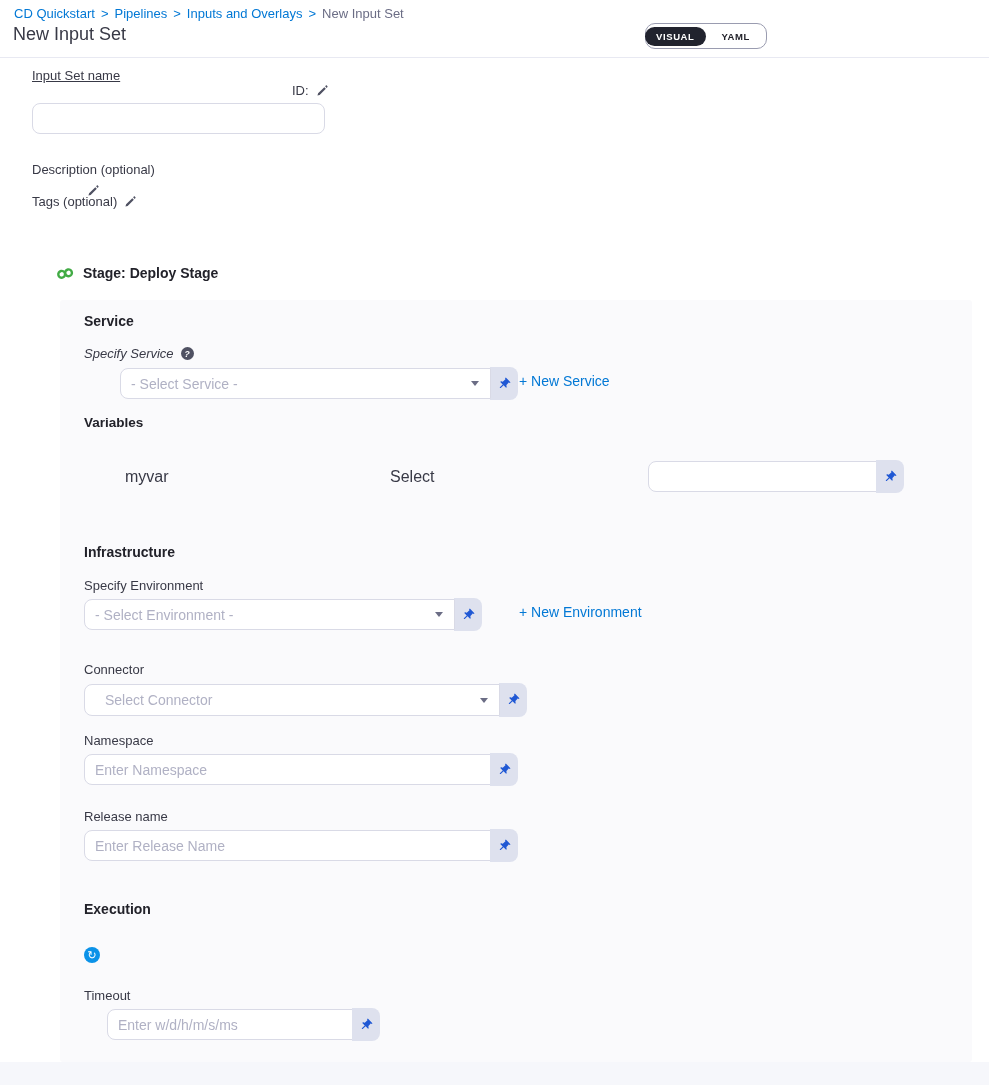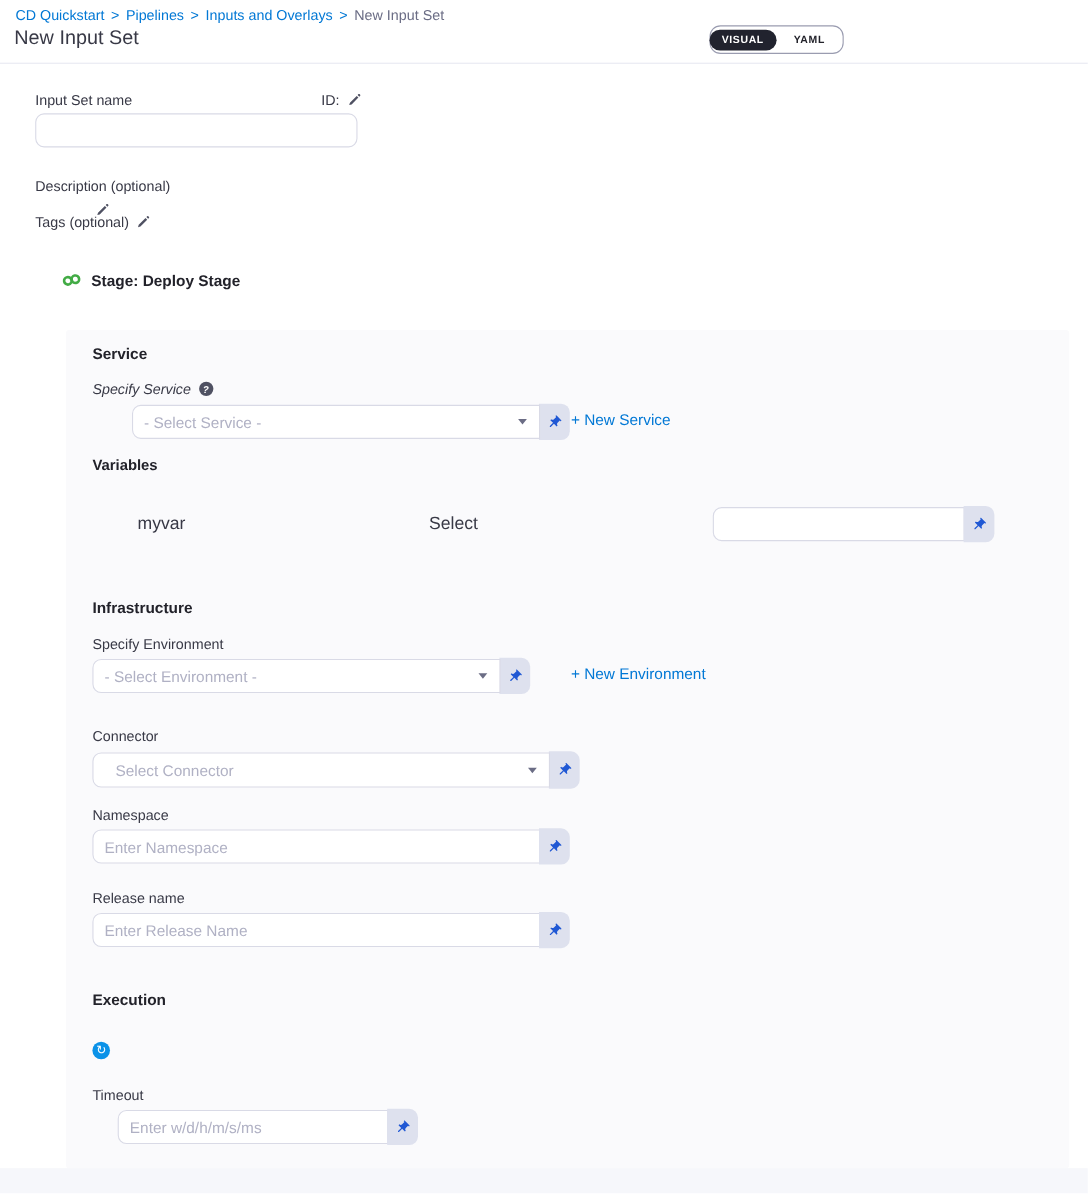--- a/index.html
+++ b/index.html
@@ -34,21 +34,21 @@
   .inp::placeholder{color:#b0b1c4;opacity:1;}
   .has-pin .inp{border-top-right-radius:0;border-bottom-right-radius:0;}
   .dropwrap{position:relative;display:flex;align-items:center;}
   .dropwrap .caret{position:absolute;right:12px;width:0;height:0;border-left:4px solid transparent;
     border-right:4px solid transparent;border-top:5px solid #6b6d85;pointer-events:none;}
   .pinbtn{width:28px;height:33px;background:#dee1ee;border:none;border-radius:0 8px 8px 0;display:flex;
     align-items:center;justify-content:center;cursor:pointer;margin-left:-1px;}
   .pinbtn svg{transform:rotate(45deg);}
 
   .panel{position:absolute;left:60px;top:300px;width:912px;height:762px;background:#fafafc;border-radius:3px;}
-  .stage-row{position:absolute;left:56px;top:247px;display:flex;align-items:flex-start;gap:8px;cursor:pointer;}
+  .stage-row{position:absolute;left:56px;top:265px;display:flex;align-items:flex-end;gap:8px;cursor:pointer;}
   .stage-row .stage-label{font-size:14px;font-weight:700;color:#22222a;}
   .step-row{position:absolute;left:24px;top:647px;display:flex;align-items:center;gap:8px;}
   .step-icon{width:16px;height:16px;border-radius:50%;background:#0b92e8;color:#fff;display:flex;
     align-items:center;justify-content:center;font-size:11px;line-height:16px;}
   .step-label{font-size:13px;font-weight:700;color:#383946;}
   .var-name,.var-type{position:absolute;font-size:16px;color:#383946;}
   .bottom-strip{position:absolute;left:0;top:1062px;width:989px;height:23px;background:#f6f7fb;}
 </style>
 </head>
 <body>
@@ -59,21 +59,21 @@
     <span class="crumb">CD Quickstart</span><span class="sep">&gt;</span><span class="crumb">Pipelines</span><span class="sep">&gt;</span><span class="crumb">Inputs and Overlays</span><span class="sep">&gt;</span><span class="current">New Input Set</span>
   </div>
   <div class="page-title">New Input Set</div>
 
   <div class="mode-toggle">
     <div class="seg active">VISUAL</div>
     <div class="seg">YAML</div>
   </div>
   <div class="header-divider"></div>
 
-  <div class="lbl" style="left:32px;top:83px;">Input Set name</div>
+  <div class="lbl" style="left:32px;top:68px;text-decoration:underline;">Input Set name</div>
   <div class="lbl" style="left:292px;top:83px;">
     <span>ID:</span>
     <span class="pencil">
       <svg width="13" height="13" viewBox="0 0 16 16">
           <path fill="#4f5162" d="M2.6 11.5l-.8 2.7 2.7-.8 7.6-7.6-1.9-1.9-7.6 7.6zm11.5-7.7c.3-.3.3-.8 0-1.1l-.8-.8c-.3-.3-.8-.3-1.1 0l-1 1 1.9 1.9 1-1z"></path>
         </svg>
     </span>
   </div>
   <div class="ctrl" style="left:32px;top:103px;">
     <input class="inp" style="width: 293px; border-radius: 8px;" value="">

